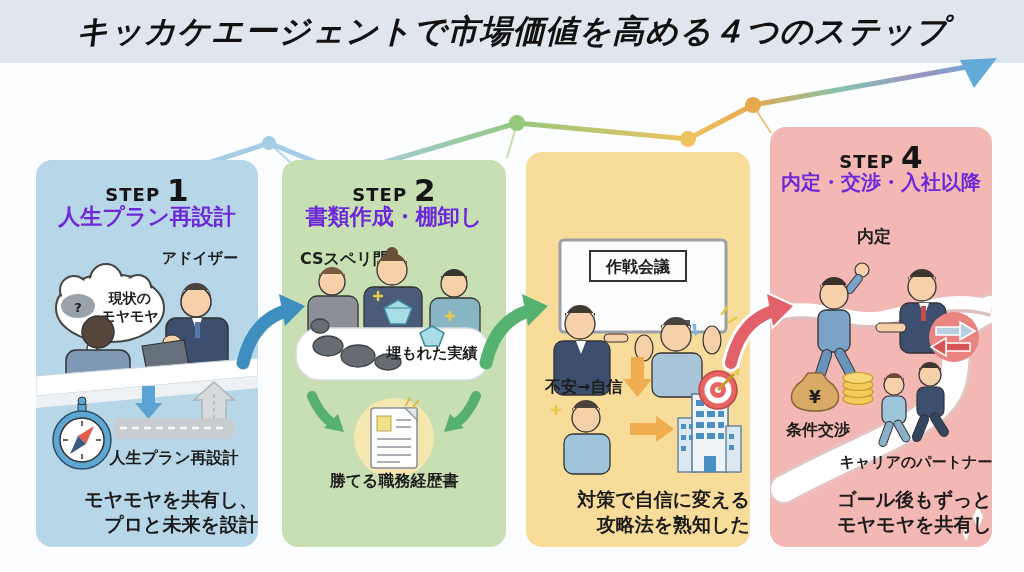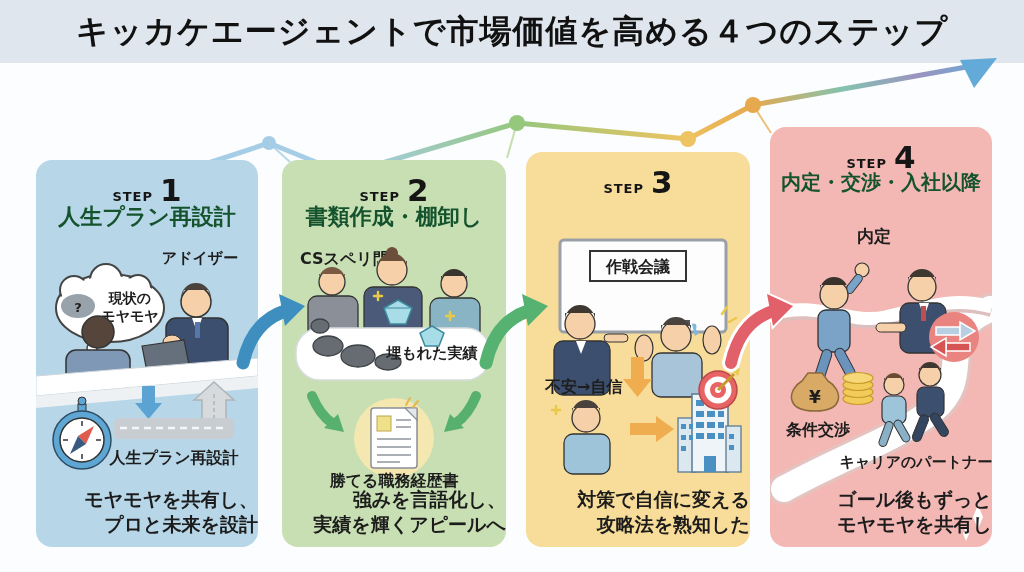--- a/index.html
+++ b/index.html
@@ -1,30 +1,30 @@
 <!DOCTYPE html>
 <html><head>
 <meta charset="utf-8">
 <style>
   html,body{margin:0;padding:0;}
   body{width:1024px;height:572px;position:relative;overflow:hidden;
        font-family:"DejaVu Sans","Liberation Sans",sans-serif;background:#fcfdfe;}
   .band{position:absolute;left:0;top:0;width:1024px;height:63px;background:#dfe6ed;}
   .main-title{position:absolute;left:0;top:10px;width:1024px;text-align:center;
-       font-size:32px;font-weight:800;color:#111;letter-spacing:1px;}
+       font-size:32px;font-weight:800;color:#111;letter-spacing:1px;font-style:italic;}
   svg.layer{position:absolute;left:0;top:0;width:1024px;height:572px;}
   #chart-layer{z-index:1;}
   #arrow-layer{z-index:6;}
   .panel{position:absolute;border-radius:16px;z-index:3;}
   .step-head{position:absolute;top:12px;left:0;width:100%;text-align:center;
        font-weight:800;color:#151515;}
-  .step-word{font-size:13px;letter-spacing:1px;}
+  .step-word{font-size:18px;letter-spacing:1px;}
   .step-num{font-size:31px;margin-left:7px;}
   .step-title{position:absolute;top:42px;left:0;width:100%;text-align:center;
-       font-size:22px;font-weight:800;color:#14532d;}
+       font-size:22px;font-weight:800;color:#6d28d9;}
   .panel4 .step-title{font-size:20px;}
   .caption{position:absolute;bottom:9px;left:0;width:100%;text-align:right;
        font-size:19px;line-height:1.35;font-weight:800;color:#1c1c1c;}
   .scene{position:absolute;left:0;top:0;width:100%;height:100%;}
   svg text{font-family:"DejaVu Sans","Liberation Sans",sans-serif;font-weight:700;fill:#1d1d1d;}
 </style>
 </head>
 <body>
 
 <div class="band"></div>
@@ -195,24 +195,20 @@
         <line x1="128" y1="238" x2="124" y2="245"></line>
           <line x1="136" y1="241" x2="131" y2="247"></line>
       </g>
     </g>
     <text x="112" y="326" text-anchor="middle" font-size="16">勝てる職務経歴書</text>
   </svg>
   <div class="step-head">
     <span class="step-word">STEP</span><span class="step-num">2</span>
   </div>
   <div class="step-title">書類作成・棚卸し</div>
-  <div class="caption">
-    <div>強みを言語化し、</div>
-    <div>実績を輝くアピールへ</div>
-  </div>
 </div>
 
 <div class="panel" style="left: 526px; top: 152px; width: 224px; height: 395px; background-color: rgb(248, 220, 153);">
   <svg class="scene" viewBox="0 0 224 395">
 
     <g>
       <rect x="34" y="88" width="166" height="92" rx="4" fill="#fdfdfd" stroke="#9aa0a6" stroke-width="3"></rect>
       <rect x="64" y="99" width="96" height="30" fill="none" stroke="#333" stroke-width="2"></rect>
       <rect x="146" y="168" width="18" height="6" fill="#555"></rect>
     </g>
@@ -289,23 +285,20 @@
     </g>
     <g>
       <circle cx="192" cy="238" r="19" fill="#e86464" stroke="#b84848" stroke-width="1.5"></circle>
       <circle cx="192" cy="238" r="13.5" fill="#ffffff"></circle>
       <circle cx="192" cy="238" r="8" fill="#e86464"></circle>
       <circle cx="192" cy="238" r="3" fill="#ffffff"></circle>
       <line x1="192" y1="238" x2="208" y2="222" stroke="#c89a2a" stroke-width="3"></line>
       <polygon points="206,218 214,216 212,224" fill="#e8c94a"></polygon>
     </g>
   </svg>
-  <div class="step-head">
-    <span class="step-word">STEP</span><span class="step-num">3</span>
-  </div>
   <div class="caption">
     <div>対策で自信に変える</div>
     <div>攻略法を熟知した</div>
   </div>
 </div>
 
 <div class="panel panel4" style="left: 770px; top: 127px; width: 222px; height: 420px; background-color: rgb(243, 183, 180);">
   <svg class="scene" viewBox="0 0 222 420">
     <text x="104" y="115" text-anchor="middle" font-size="17">内定</text>
 

